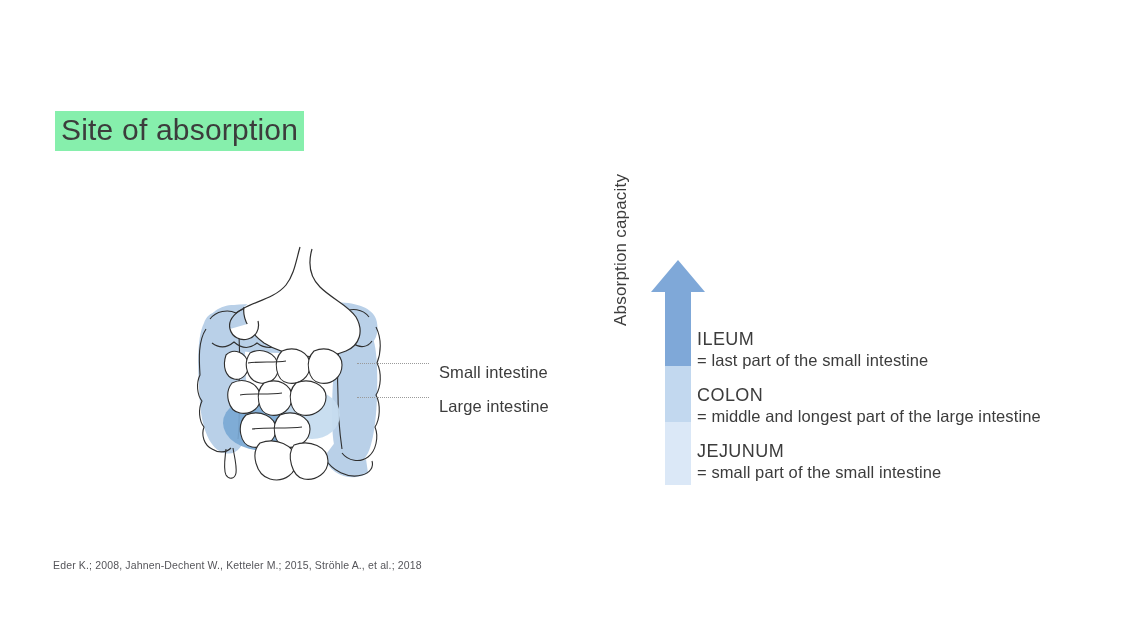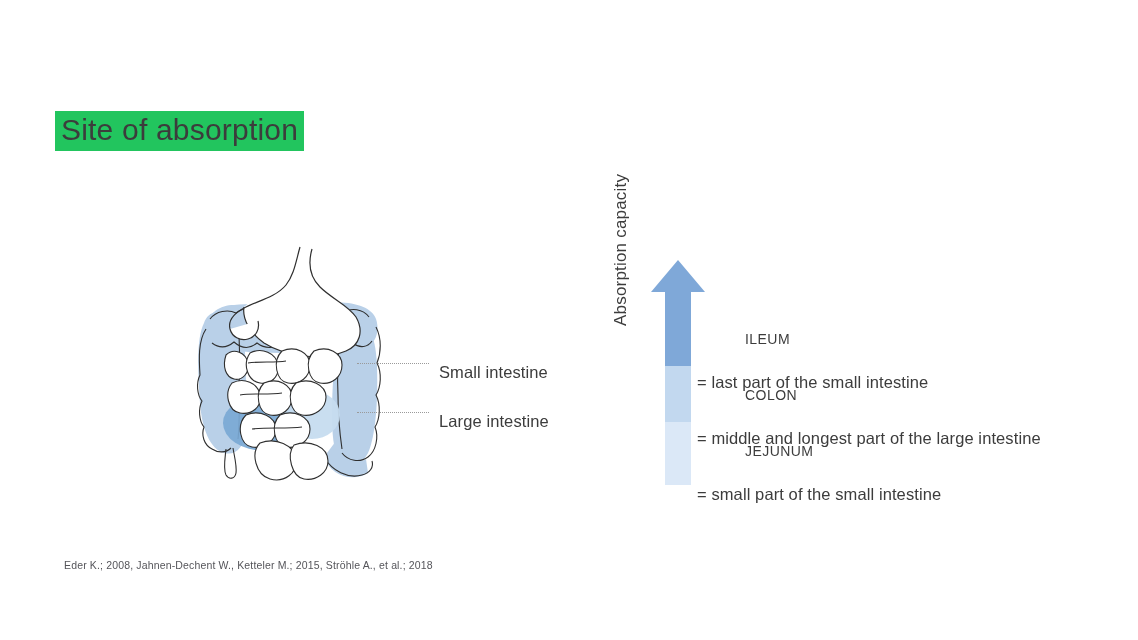--- a/index.html
+++ b/index.html
@@ -14,21 +14,21 @@
     overflow: hidden;
     font-family: "Liberation Sans", sans-serif;
     color: #3b3b3b;
   }
 
   
   #slide-title {
     position: absolute;
     left: 55px;
     top: 111px;
-    background: #22c55e;
+    background: #86efac;
     padding: 2px 6px 3px 6px;
     font-size: 30px;
     font-weight: 400;
     letter-spacing: 0.2px;
     color: #3c3c3c;
     line-height: 1.15;
     white-space: nowrap;
   }
 
   
@@ -58,21 +58,21 @@
     height: 1px;
     border-top: 1.6px dotted #9a9a9a;
     margin-right: 10px;
   }
   .callout-label {
     font-size: 16.5px;
     color: #3c3c3c;
     letter-spacing: 0.1px;
   }
   #callout-small { left: 357px; top: 363px; }
-  #callout-large { left: 357px; top: 412px; }
+  #callout-large { left: 357px; top: 397px; }
 
   
   #capacity-axis-label {
     position: absolute;
     left: 608px;
     top: 300px;
     width: 190px;
     height: 26px;
     transform: rotate(-90deg);
     transform-origin: 13px 13px;
@@ -101,38 +101,37 @@
   .legend-entry {
     position: absolute;
     left: 697px;
     white-space: nowrap;
   }
   #legend-ileum   { top: 329px; }
   #legend-colon   { top: 385px; }
   #legend-jejunum { top: 441px; }
 
   .legend-term {
-    font-size: 14px;
+    font-size: 18px;
     color: #3c3c3c;
     letter-spacing: 0.45px;
     line-height: 21px;
-    margin-left: 48px;
   }
   .legend-desc {
     font-size: 16.5px;
     color: #3c3c3c;
     letter-spacing: 0.1px;
     line-height: 21px;
-    margin-top: 22px;
+    margin-top: 0;
   }
 
   
   #citation {
     position: absolute;
-    left: 64px;
+    left: 53px;
     top: 559px;
     font-size: 10.5px;
     color: #55555a;
     letter-spacing: 0.15px;
     white-space: nowrap;
   }
 </style>
 </head>
 <body>
 

